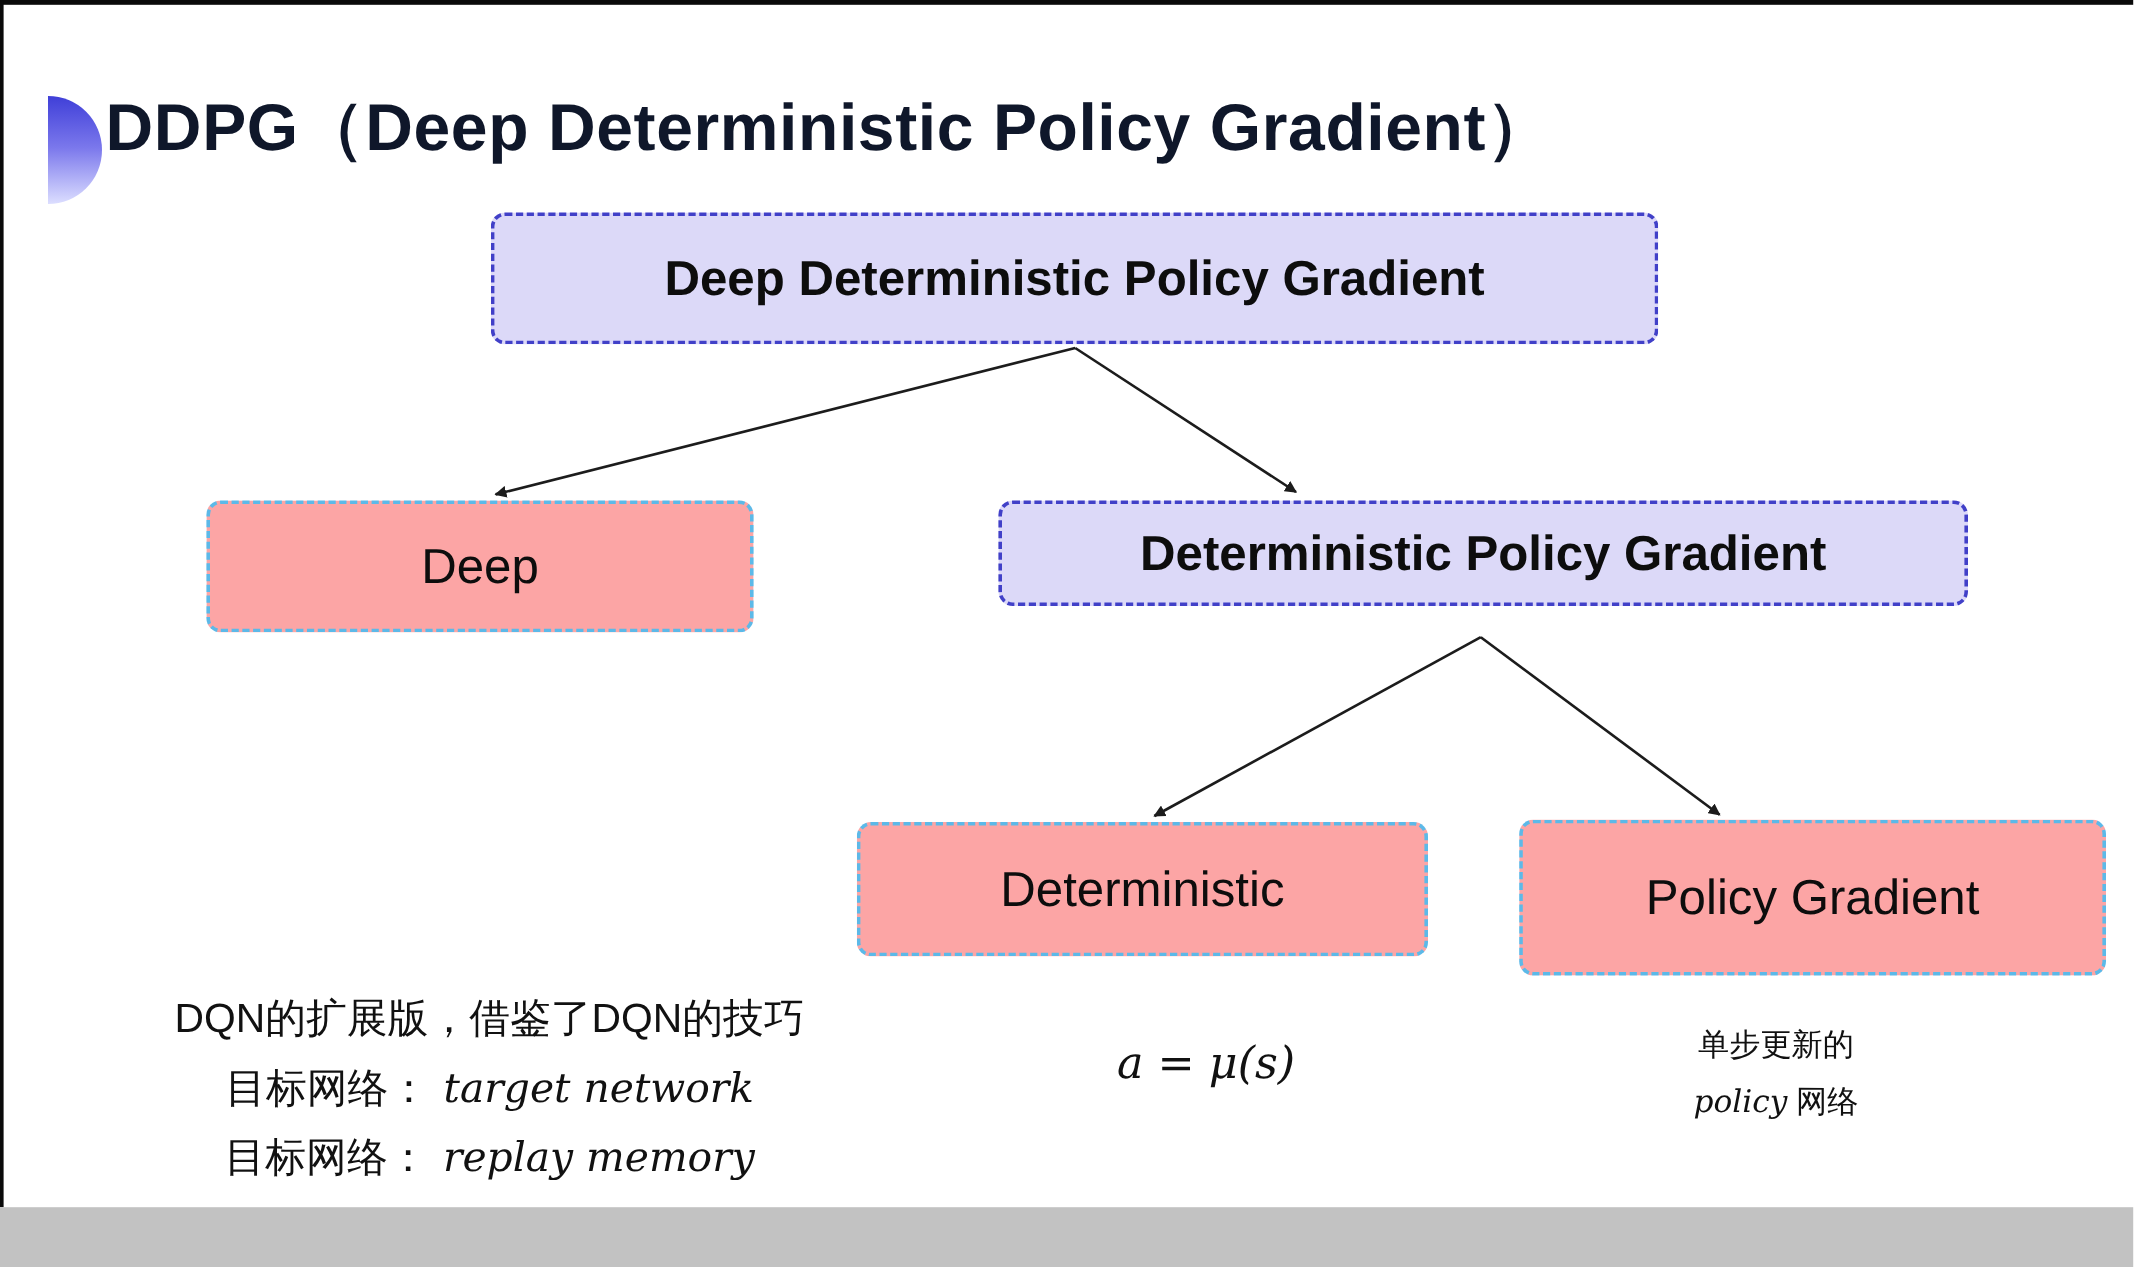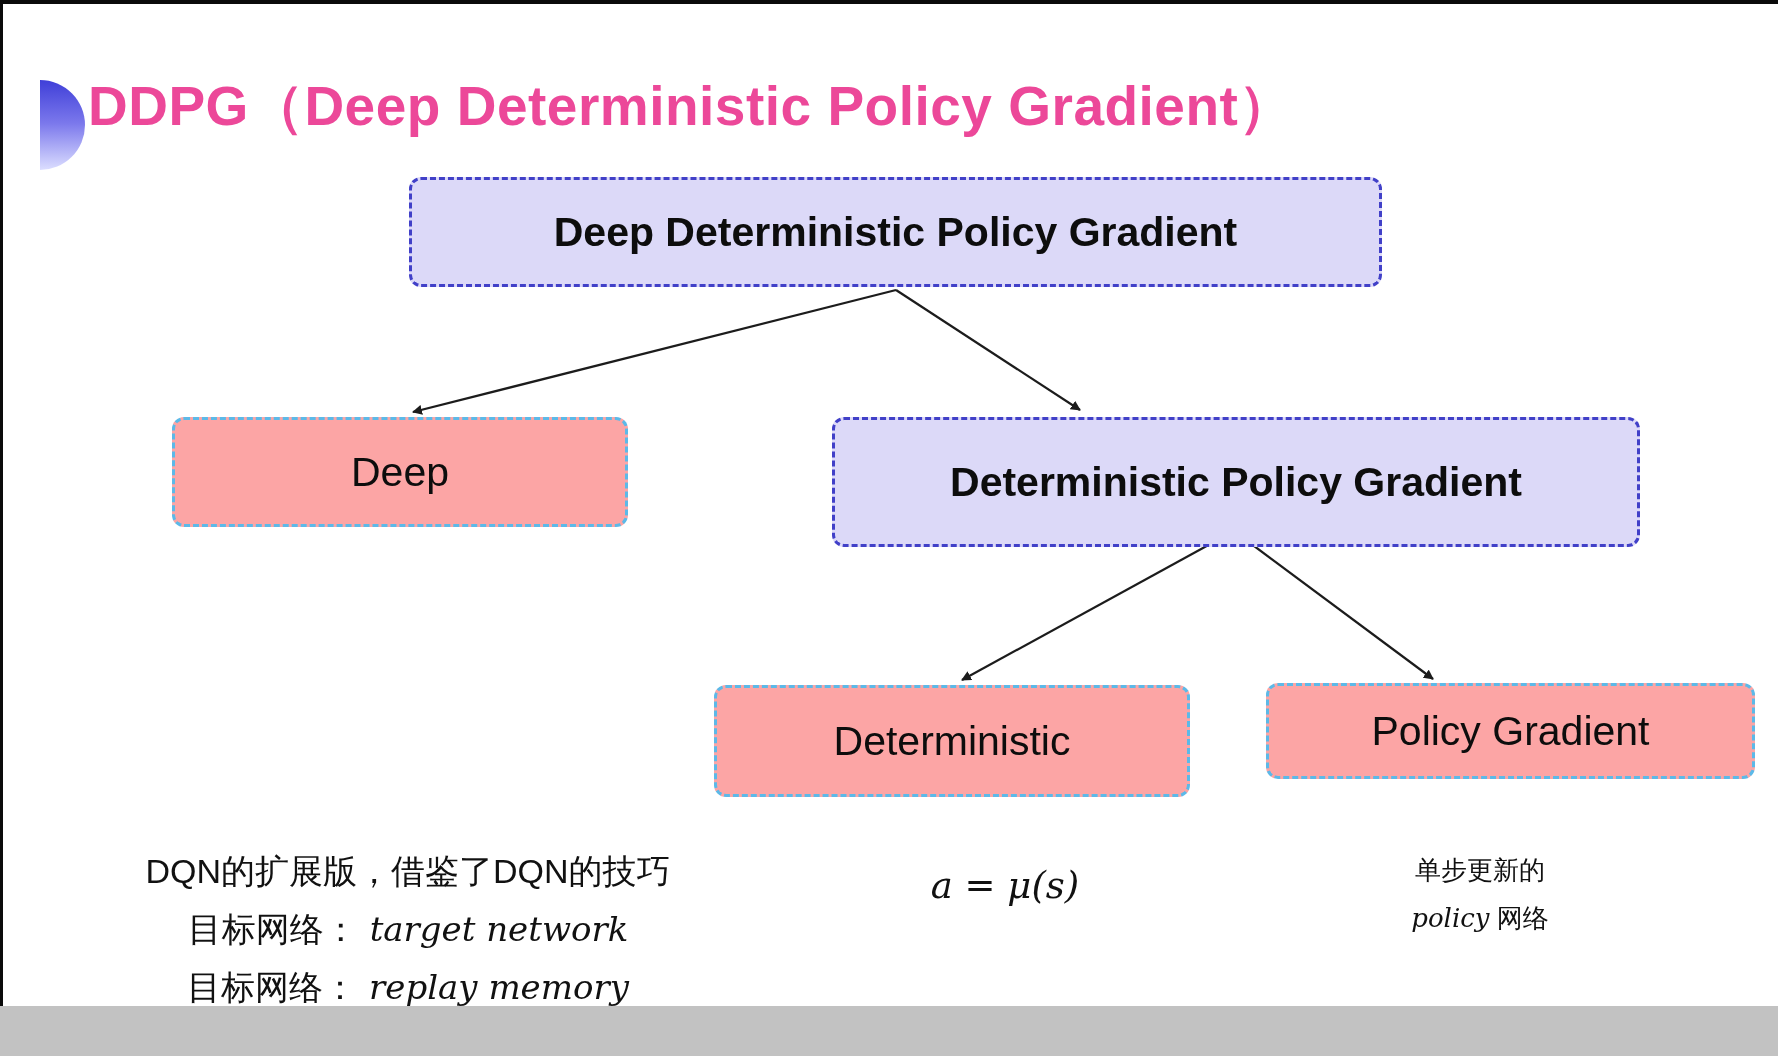--- a/index.html
+++ b/index.html
@@ -15,44 +15,44 @@
   .letterbox{position:absolute;left:0;bottom:0;width:1778px;height:50px;background:#c2c2c2;}
 
   .bullet{
     position:absolute;left:40px;top:80px;width:45px;height:90px;
     border-top-right-radius:90px;border-bottom-right-radius:90px;
     background:linear-gradient(180deg,#3f3fd8 0%,#7b78ec 48%,#dcdeff 100%);
   }
   .title{
     position:absolute;left:88px;top:74px;
     font-size:55px;line-height:64px;font-weight:600;
-    color:#ec4899;letter-spacing:0.5px;white-space:nowrap;
+    color:#0f172a;letter-spacing:0.5px;white-space:nowrap;
   }
 
   .node{
     position:absolute;
     display:flex;align-items:center;justify-content:center;
     border-radius:12px;
     font-size:41px;color:#0d0d0d;
     text-align:center;white-space:nowrap;
     box-sizing:border-box;
   }
   .node.purple{background:#dcd9f8;border:3px dashed #4140c8;font-weight:bold;}
   .node.cyan{background:#fca5a5;border:3px dashed #5cb9e8;}
 
   .n-root{left:409px;top:177px;width:973px;height:110px;}
   .n-deep{left:172px;top:417px;width:456px;height:110px;}
-  .n-dpg{left:832px;top:417px;width:808px;height:130px;}
+  .n-dpg{left:832px;top:417px;width:808px;height:88px;}
   .n-det{left:714px;top:685px;width:476px;height:112px;align-items:center;}
-  .n-pg{left:1266px;top:683px;width:489px;height:96px;text-align:center;}
+  .n-pg{left:1266px;top:683px;width:489px;height:130px;text-align:center;}
 
   .arrows{position:absolute;left:0;top:0;width:1778px;height:1056px;pointer-events:none;}
 
   .note{position:absolute;color:#111;text-align:center;}
-  .note-left{left:118px;top:842px;width:580px;font-size:34px;line-height:58px;}
+  .note-left{left:118px;top:820px;width:580px;font-size:34px;line-height:58px;}
   .note-mid{left:790px;top:862px;width:430px;font-size:34px;line-height:48px;}
   .note-right{left:1280px;top:846px;width:400px;font-size:26px;line-height:48px;}
   .serif-i{font-family:"DejaVu Serif", serif;font-style:italic;}
   .note .gap{margin-left:12px;}
   .formula{font-size:37px;}
 </style>
 </head>
 <body>
 
 <div class="slide">

